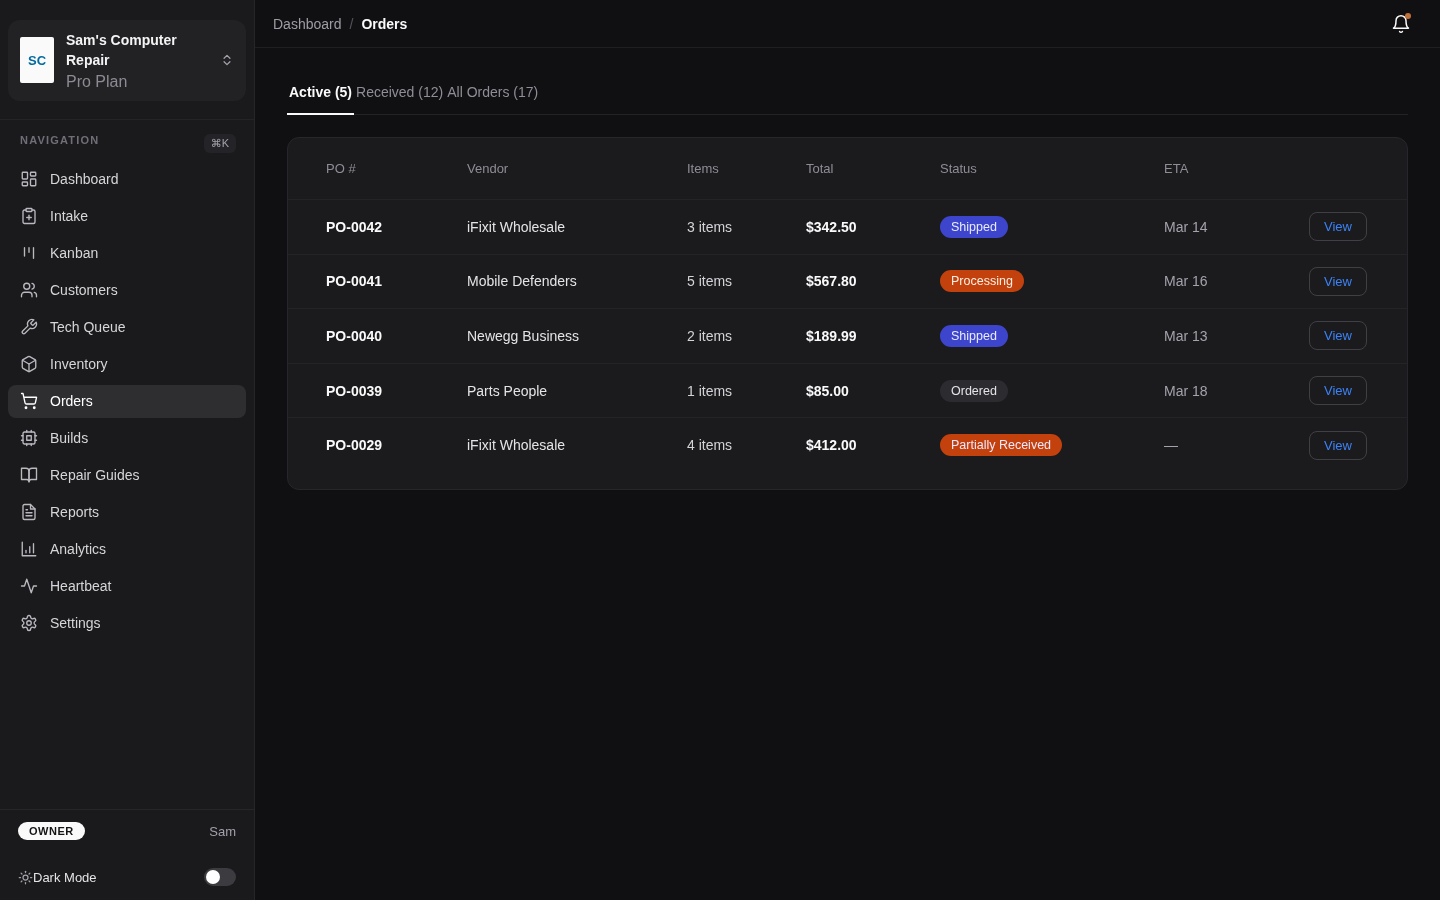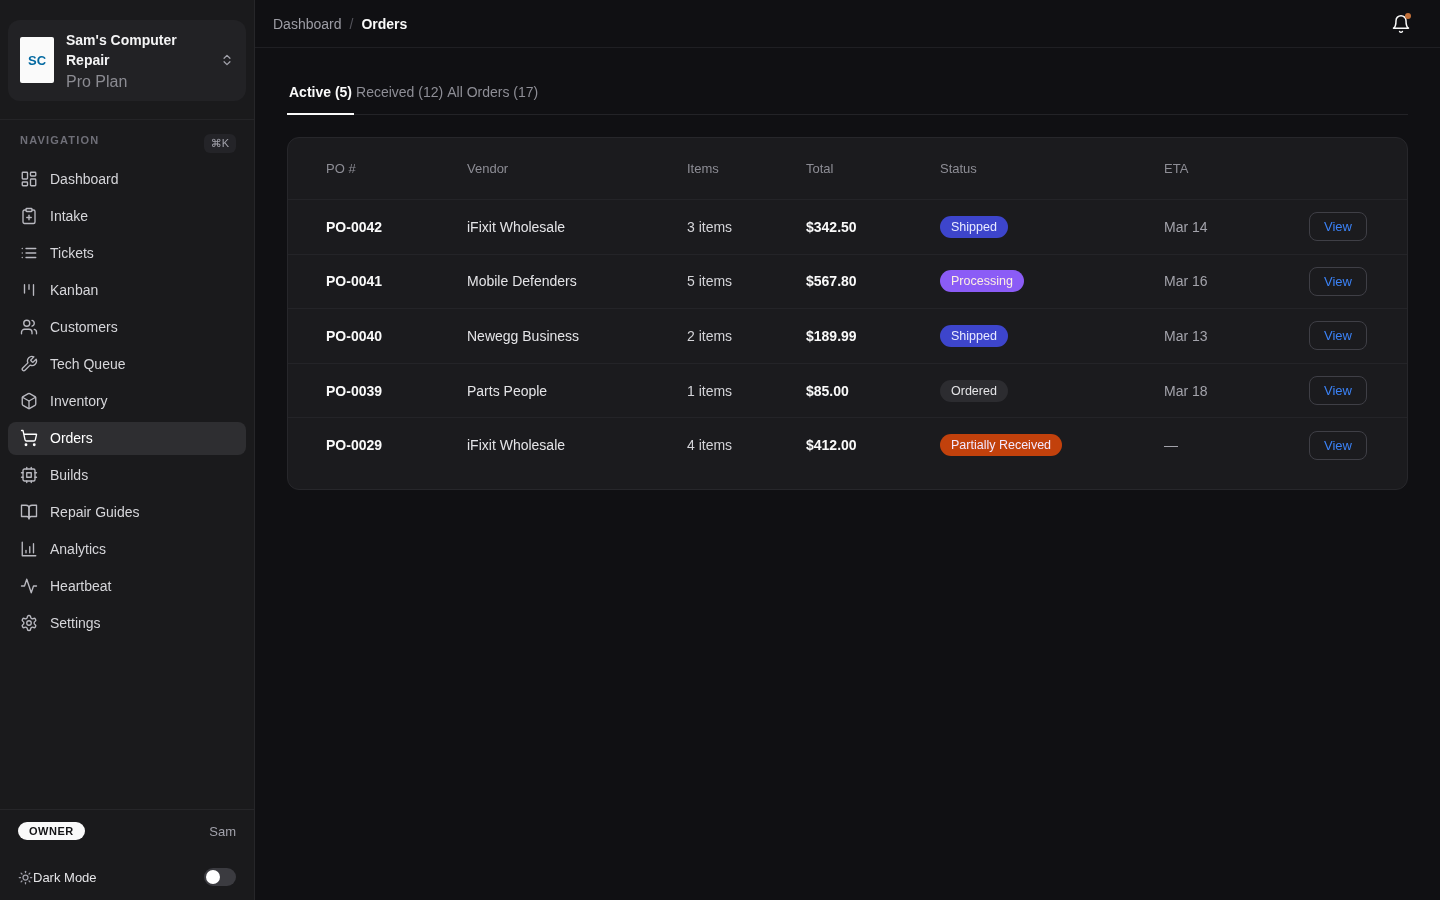--- a/index.html
+++ b/index.html
@@ -56,21 +56,21 @@
   .trow { display:grid; grid-template-columns:141px 220px 119px 134px 224px 114px 1fr; align-items:center; padding-left:38px; padding-right:40px; }
   .thead { height:61px; color:#8d8d95; font-size:13px; }
   .tbody-row { height:54.6px; border-top:1px solid #242428; font-size:14px; }
   .c-po { font-weight:bold; color:#fafafa; }
   .c-vendor { color:#e4e4e7; }
   .c-items { color:#d4d4d8; }
   .c-total { font-weight:bold; color:#fafafa; }
   .c-eta { color:#a3a3ab; }
   .badge { display:inline-block; font-size:12.5px; padding:4px 11px; border-radius:999px; }
   .badge-shipped { background:#3d45cc; color:#e8eaff; }
-  .badge-processing { background:#8b5cf6; color:#fcefe3; }
+  .badge-processing { background:#c2410c; color:#fcefe3; }
   .badge-ordered { background:#2c2c30; color:#e4e4e7; }
   .badge-partially-received { background:#c2410c; color:#f3e8ff; }
   .c-action { text-align:right; }
   .view-btn { background:transparent; border:1px solid #3f3f46; color:#3b82f6; font-size:13px; font-family:inherit; border-radius:8px; padding:6px 14px; cursor:pointer; }
   .card-pad-bottom { height:17px; }
 </style>
 </head>
 <body>
 
 <aside class="sidebar">
@@ -108,33 +108,20 @@
     <div class="nav-item">
       <span class="nicon">
           <svg width="18" height="18" viewBox="0 0 24 24" fill="none" stroke="currentColor" stroke-width="1.8" stroke-linecap="round" stroke-linejoin="round">
             <rect x="8" y="2" width="8" height="4" rx="1"></rect>
             <path d="M16 4h2a2 2 0 0 1 2 2v14a2 2 0 0 1-2 2H6a2 2 0 0 1-2-2V6a2 2 0 0 1 2-2h2"></path>
             <path d="M12 11v6"></path>
             <path d="M9 14h6"></path>
           </svg>
         </span>
       <span>Intake</span>
-    </div>
-    <div class="nav-item">
-      <span class="nicon">
-          <svg width="18" height="18" viewBox="0 0 24 24" fill="none" stroke="currentColor" stroke-width="1.8" stroke-linecap="round" stroke-linejoin="round">
-            <path d="M8 6h13"></path>
-            <path d="M8 12h13"></path>
-            <path d="M8 18h13"></path>
-            <path d="M3 6h.01"></path>
-            <path d="M3 12h.01"></path>
-            <path d="M3 18h.01"></path>
-          </svg>
-        </span>
-      <span>Tickets</span>
     </div>
     <div class="nav-item">
       <span class="nicon">
           <svg width="18" height="18" viewBox="0 0 24 24" fill="none" stroke="currentColor" stroke-width="1.8" stroke-linecap="round" stroke-linejoin="round">
             <path d="M6 5v11"></path>
             <path d="M12 5v6"></path>
             <path d="M18 5v14"></path>
           </svg>
         </span>
       <span>Kanban</span>
@@ -196,20 +183,32 @@
       <span>Builds</span>
     </div>
     <div class="nav-item">
       <span class="nicon">
           <svg width="18" height="18" viewBox="0 0 24 24" fill="none" stroke="currentColor" stroke-width="1.8" stroke-linecap="round" stroke-linejoin="round">
             <path d="M2 3h6a4 4 0 0 1 4 4v14a3 3 0 0 0-3-3H2z"></path>
             <path d="M22 3h-6a4 4 0 0 0-4 4v14a3 3 0 0 1 3-3h7z"></path>
           </svg>
         </span>
       <span>Repair Guides</span>
+    </div>
+    <div class="nav-item">
+      <span class="nicon">
+          <svg width="18" height="18" viewBox="0 0 24 24" fill="none" stroke="currentColor" stroke-width="1.8" stroke-linecap="round" stroke-linejoin="round">
+            <path d="M14 2H6a2 2 0 0 0-2 2v16a2 2 0 0 0 2 2h12a2 2 0 0 0 2-2V8z"></path>
+            <path d="M14 2v6h6"></path>
+            <path d="M16 13H8"></path>
+            <path d="M16 17H8"></path>
+            <path d="M10 9H8"></path>
+          </svg>
+        </span>
+      <span>Reports</span>
     </div>
     <div class="nav-item">
       <span class="nicon">
           <svg width="18" height="18" viewBox="0 0 24 24" fill="none" stroke="currentColor" stroke-width="1.8" stroke-linecap="round" stroke-linejoin="round">
             <path d="M3 3v18h18"></path>
             <path d="M8 17v-3"></path>
             <path d="M13 17V9"></path>
             <path d="M18 17V5"></path>
           </svg>
         </span>

